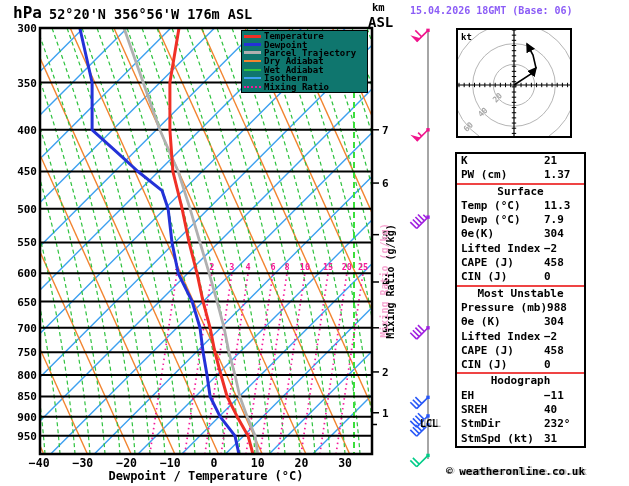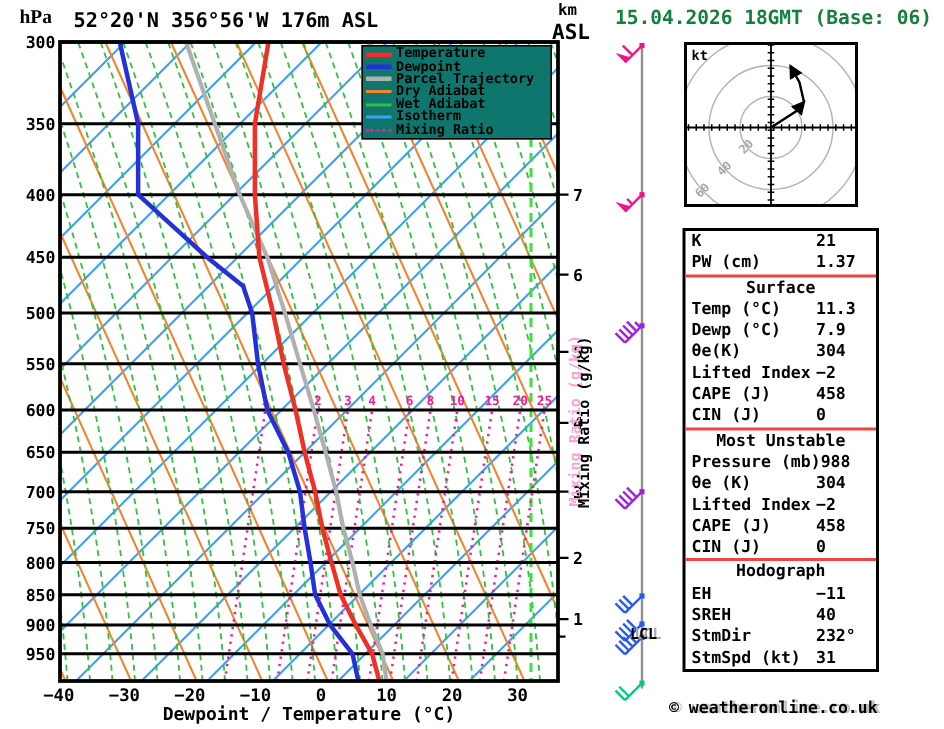--- a/index.html
+++ b/index.html
@@ -3,22 +3,22 @@
 <meta charset="utf-8">
 <style>
   html,body{margin:0;padding:0;background:#fff;}
   #app{position:relative;width:629px;height:486px;background:#fff;
        font-family:"DejaVu Sans Mono",monospace;overflow:hidden;}
   .abs{position:absolute;}
   .b{font-weight:bold;}
   #main-svg{position:absolute;left:0;top:0;}
   #hodo-svg{position:absolute;left:456px;top:28px;}
   #page-title{left:49px;top:6px;font-size:13.5px;color:#000;}
-  #date-title{left:410px;top:5px;font-size:13px;color:#15803d;}
-  #hpa-label{left:13px;top:3px;font-size:13px;color:#000;font-family:Liberation Serif, serif;}
+  #date-title{left:410px;top:5px;font-size:10px;color:#8b5cf6;}
+  #hpa-label{left:13px;top:3px;font-size:16px;color:#000;}
   #km-label{left:372px;top:1px;font-size:10.5px;color:#000;}
   #asl-label{left:368px;top:14px;font-size:14px;color:#000;}
   #legend{left:241px;top:30px;width:127px;height:63px;border:1.5px solid #000;
           background:#0f766e;box-sizing:border-box;z-index:5;padding-top:1px;}
   .legend-row{display:flex;align-items:center;height:8.4px;font-size:9px;font-weight:bold;color:#000;}
   .legend-sample{width:17px;margin:0 3px 0 2px;flex:none;}
   #axis-title{left:40px;top:469px;width:332px;text-align:center;font-size:12px;color:#000;}
   #mix-label-ghost{left:310px;top:274px;width:150px;height:13px;text-align:center;
       font-size:10px;font-weight:bold;color:#f7a6d2;transform:rotate(-90deg);z-index:1;}
   #mix-label{left:316px;top:275px;width:150px;height:13px;text-align:center;

